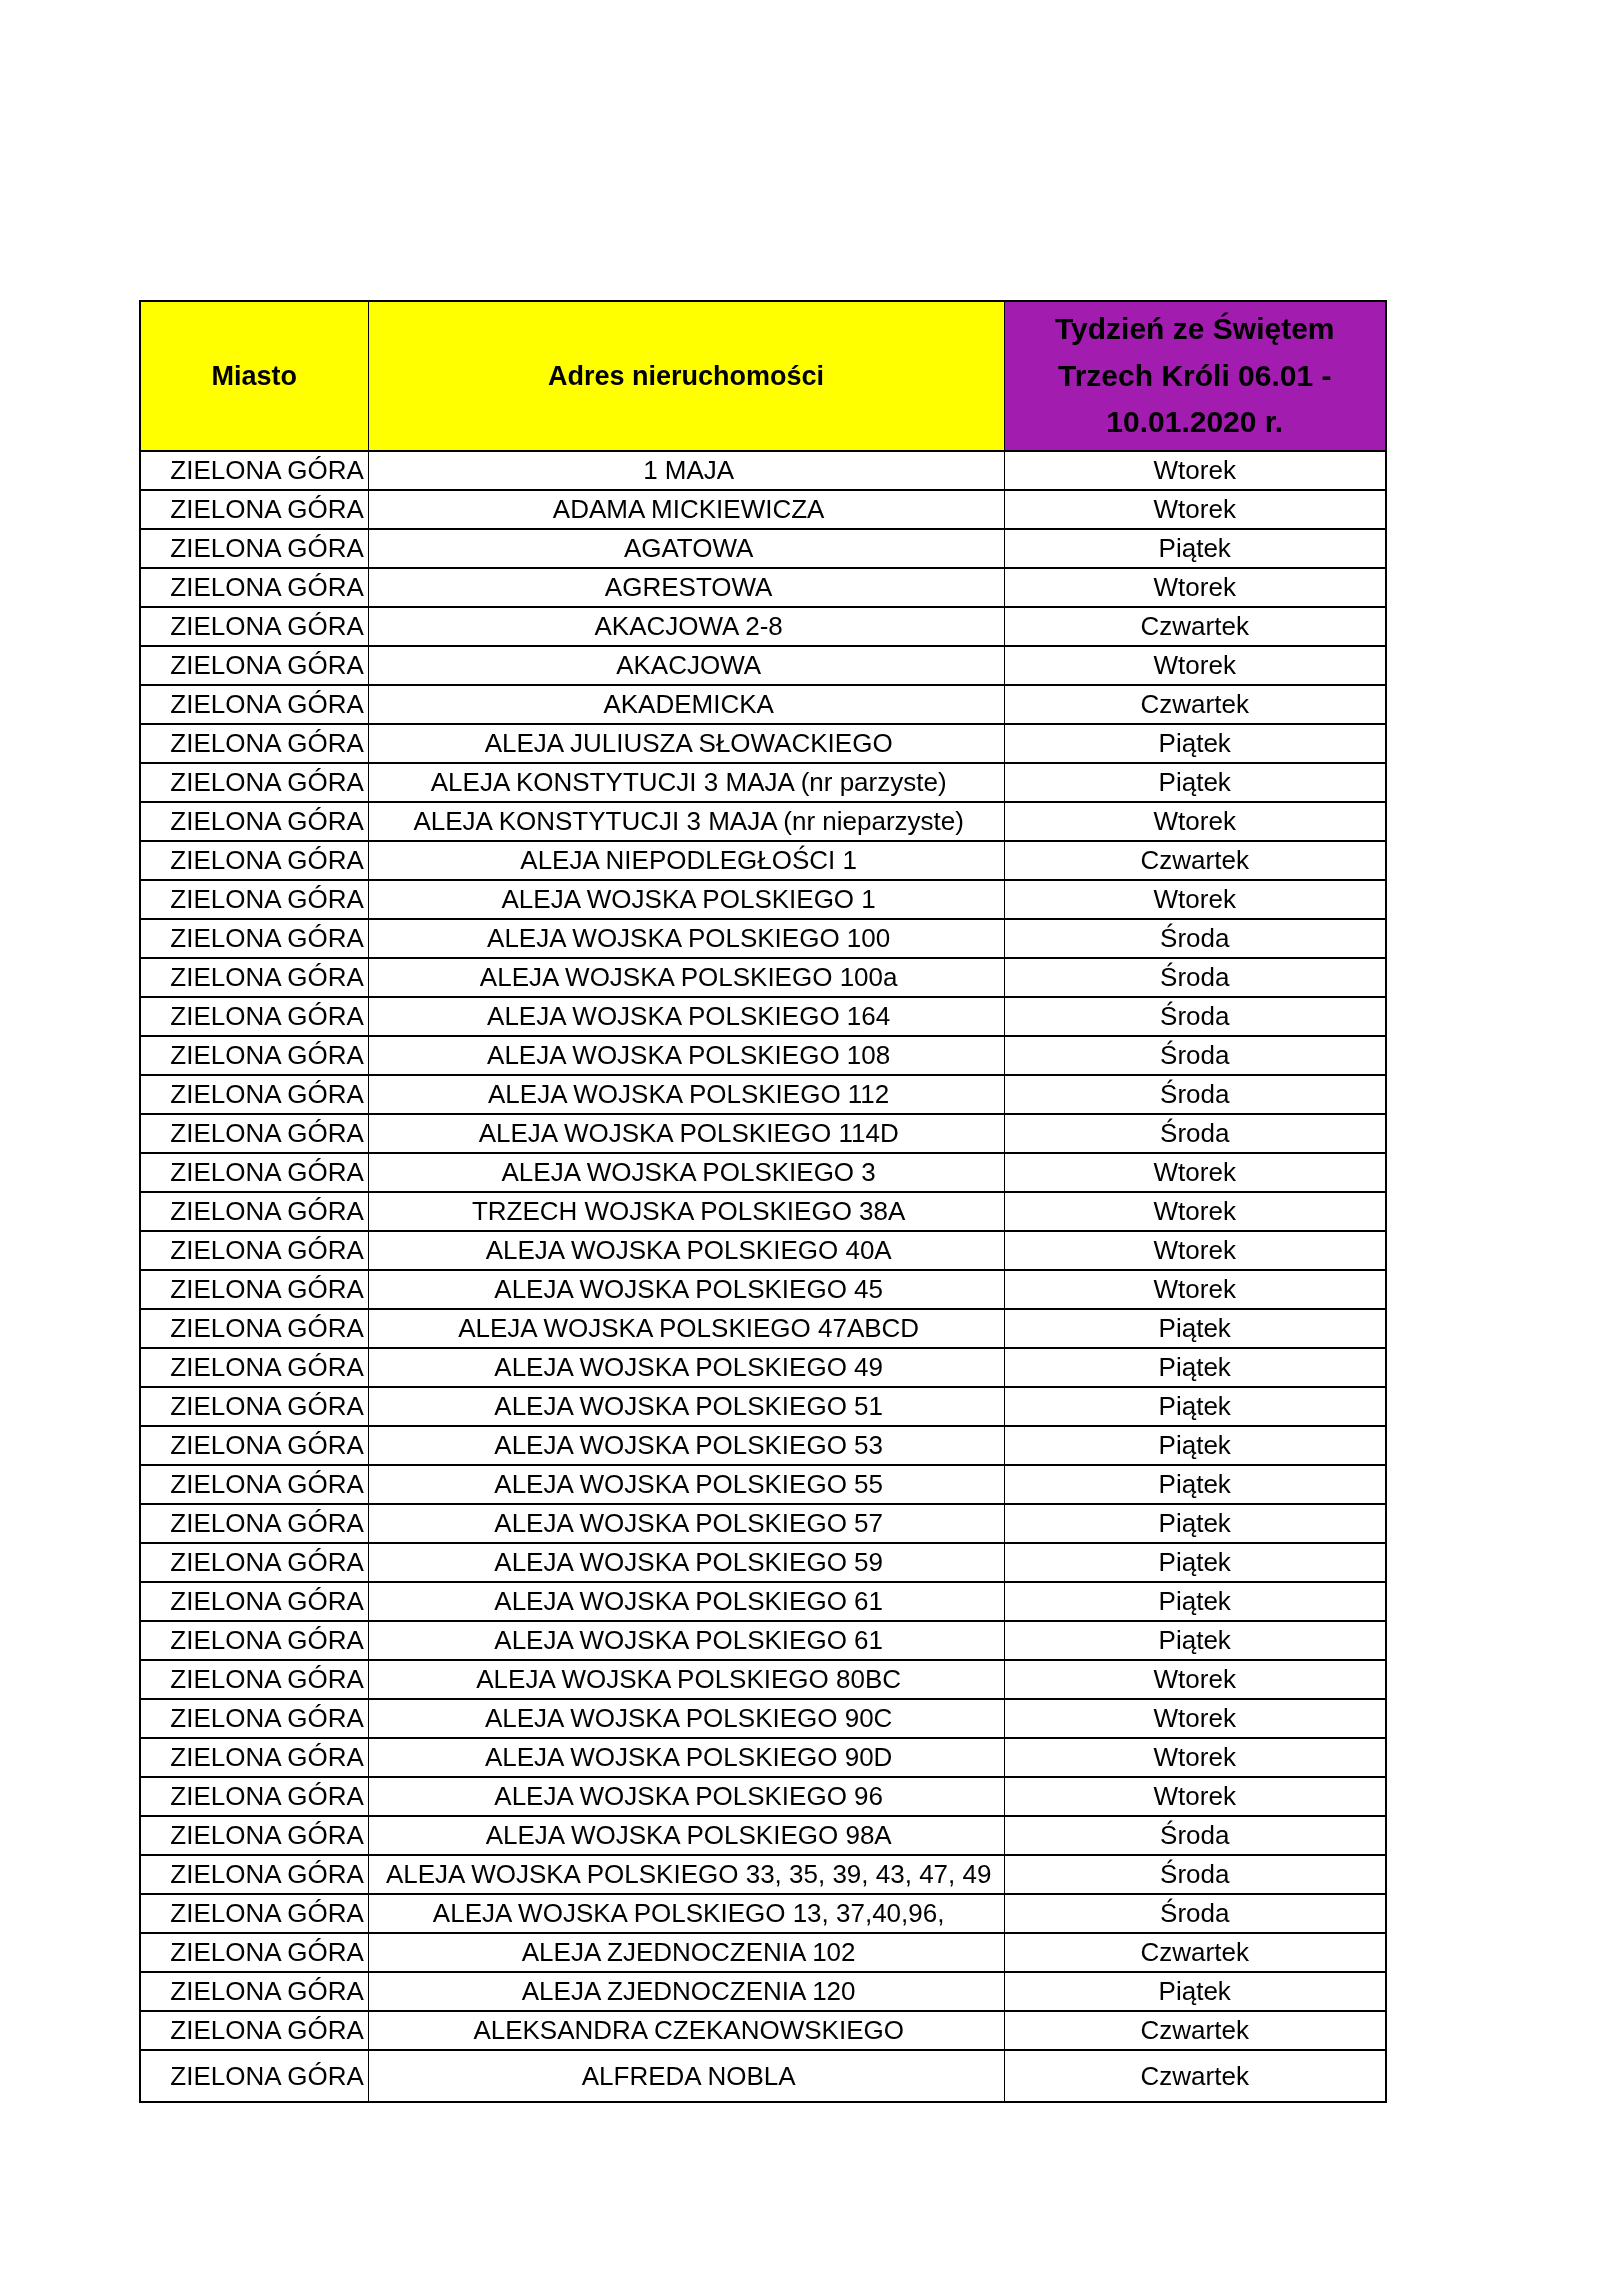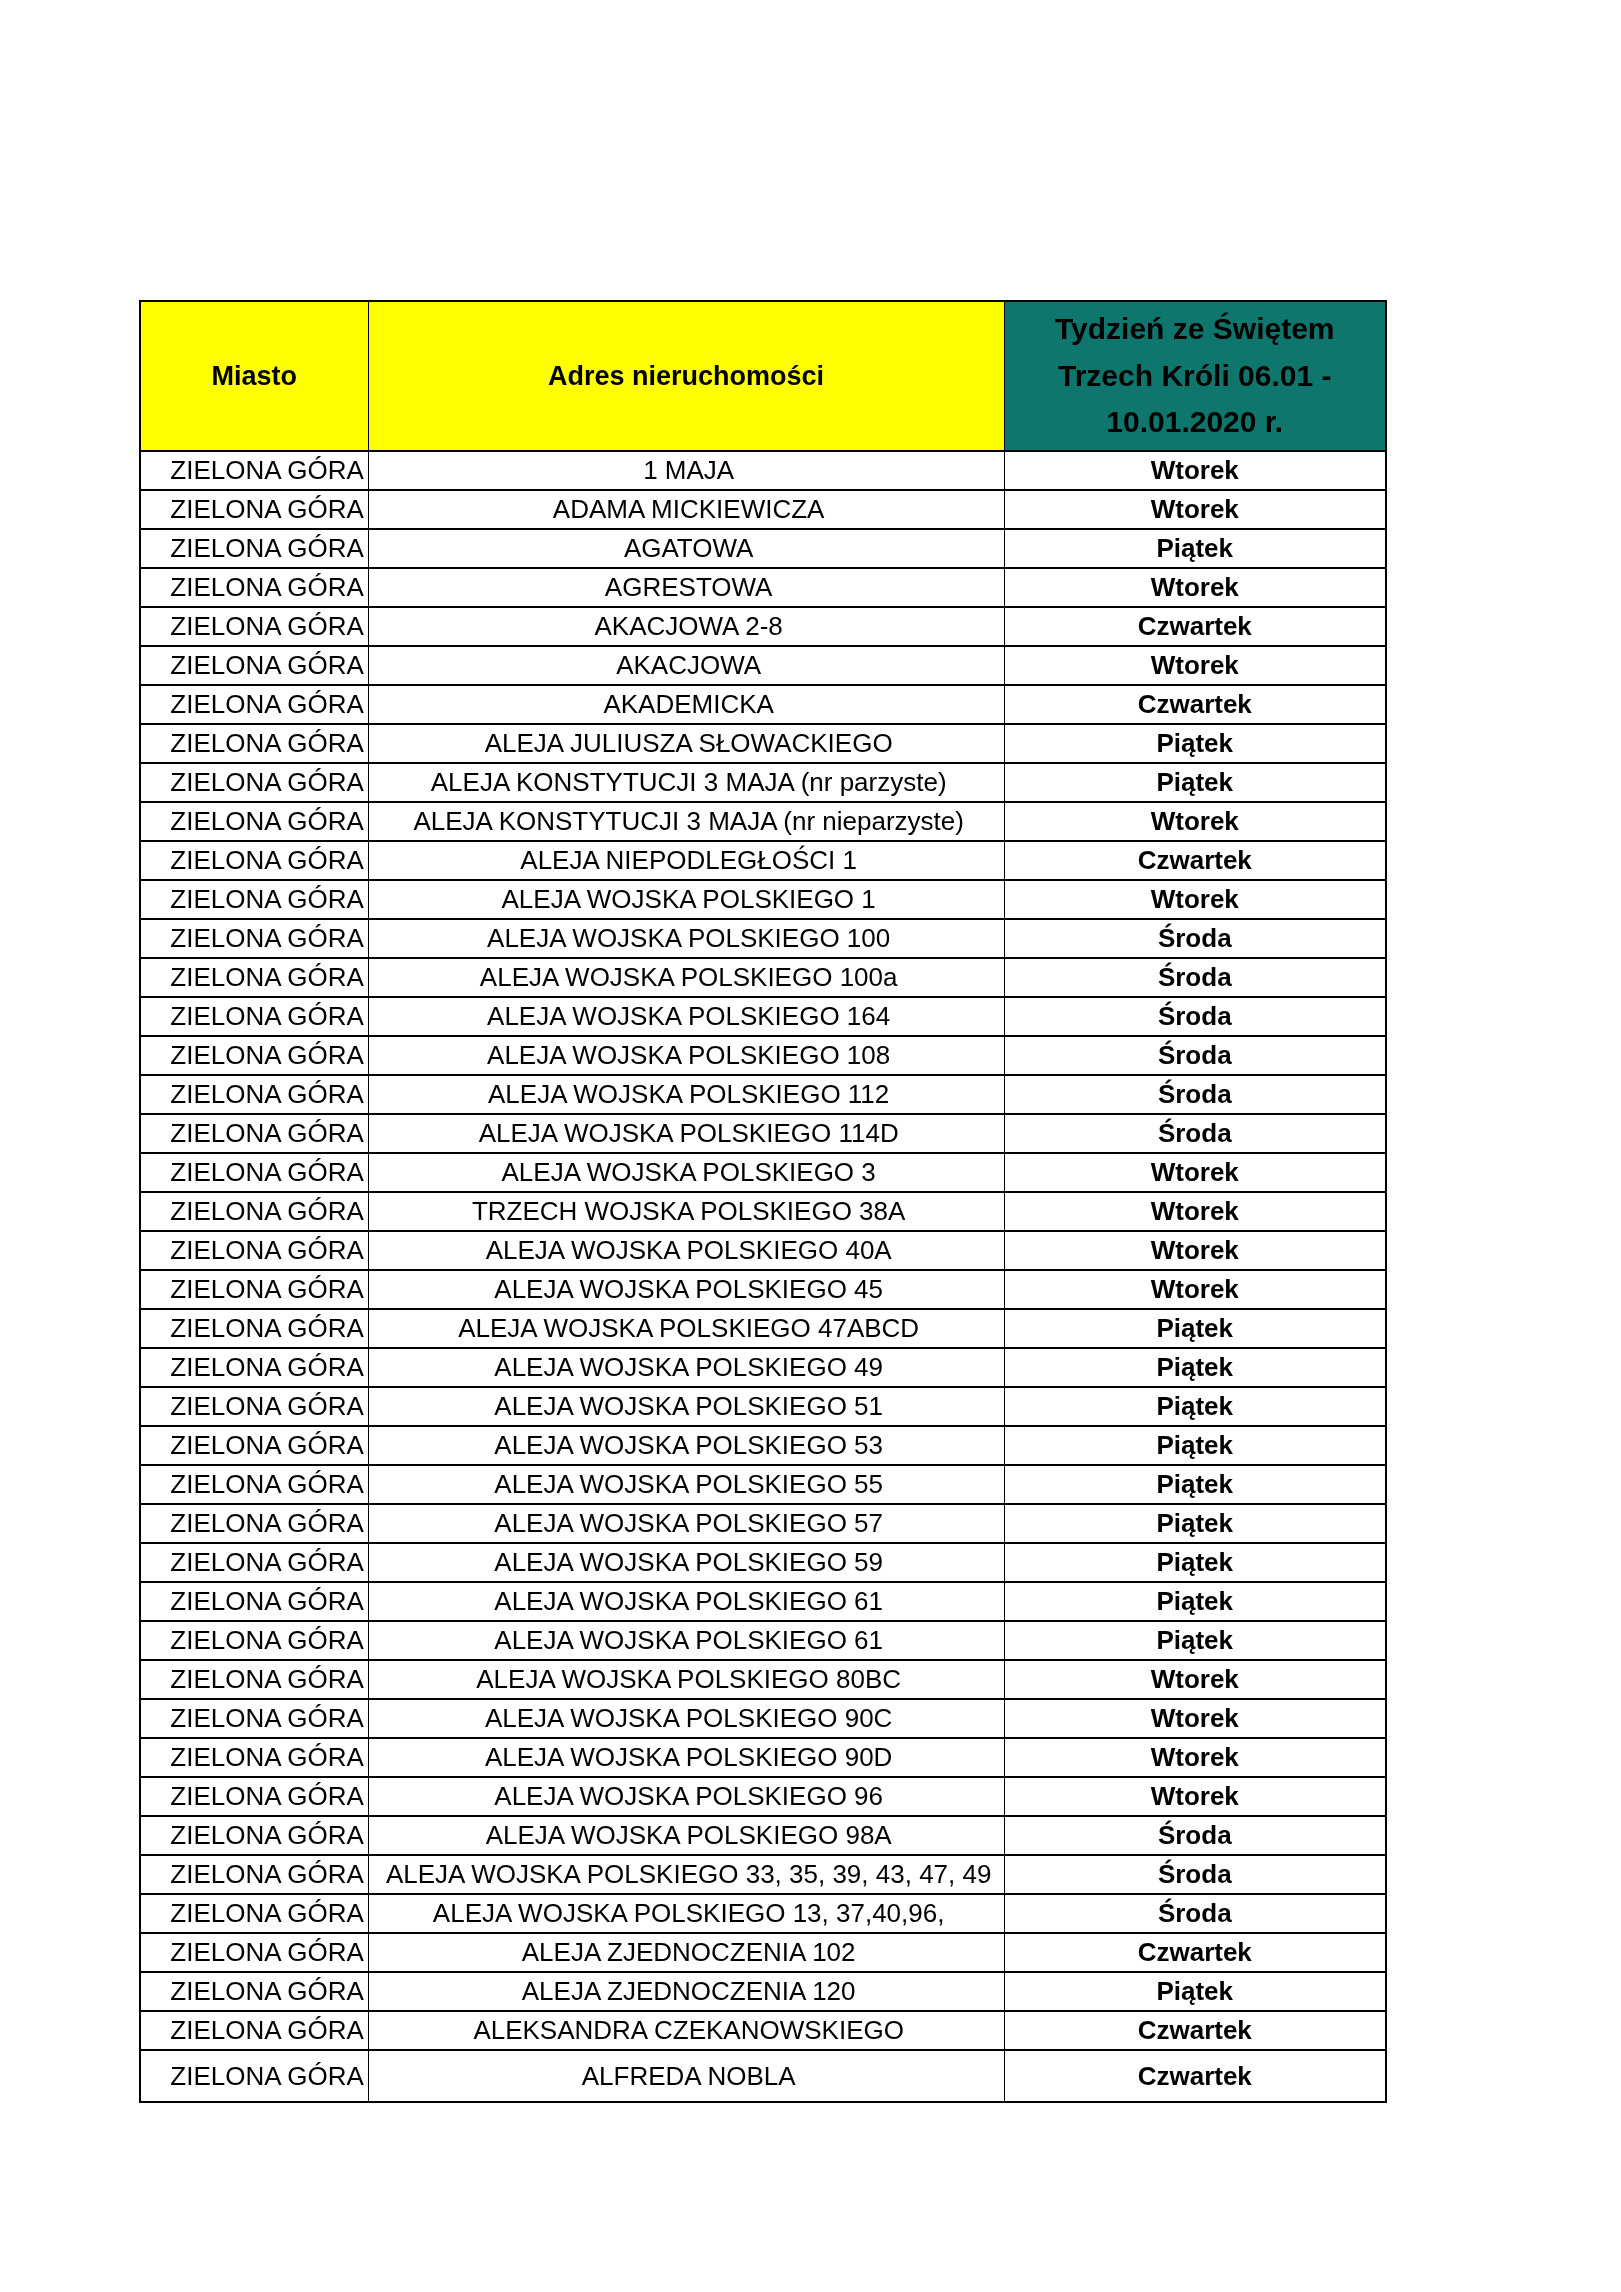--- a/index.html
+++ b/index.html
@@ -48,21 +48,21 @@
     vertical-align: middle;
   }
   thead tr { height: 150px; }
   th.hdr-yellow {
     background: #FFFF00;
     font-weight: bold;
     font-size: 27px;
     padding: 0 9px;
   }
   th.hdr-orange {
-    background: #0f766e;
+    background: #a21caf;
     font-weight: bold;
     font-size: 30px;
     line-height: 1.55;
     text-align: center;
     padding: 0 25px;
   }
   tbody tr { height: 39px; }
   tbody tr:last-child { height: 52px; }
   td.cell-city {
     font-size: 26px;
@@ -71,21 +71,21 @@
     white-space: nowrap;
   }
   td.cell-address {
     font-size: 26px;
     text-align: center;
     padding: 0 7.2px 0 12.5px;
     white-space: nowrap;
   }
   td.cell-day {
     font-size: 26px;
-    font-weight: bold;
+    font-weight: normal;
     text-align: center;
     padding: 0 5.4px;
     white-space: nowrap;
   }
 </style>
 </head>
 <body>
 
 <div class="page">
 

